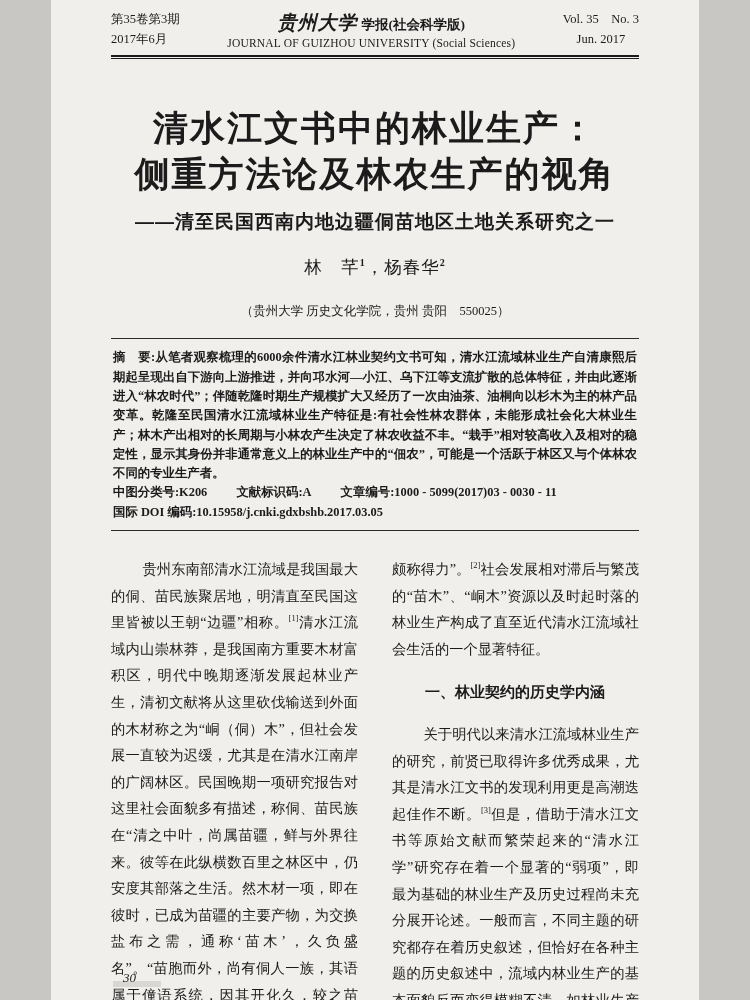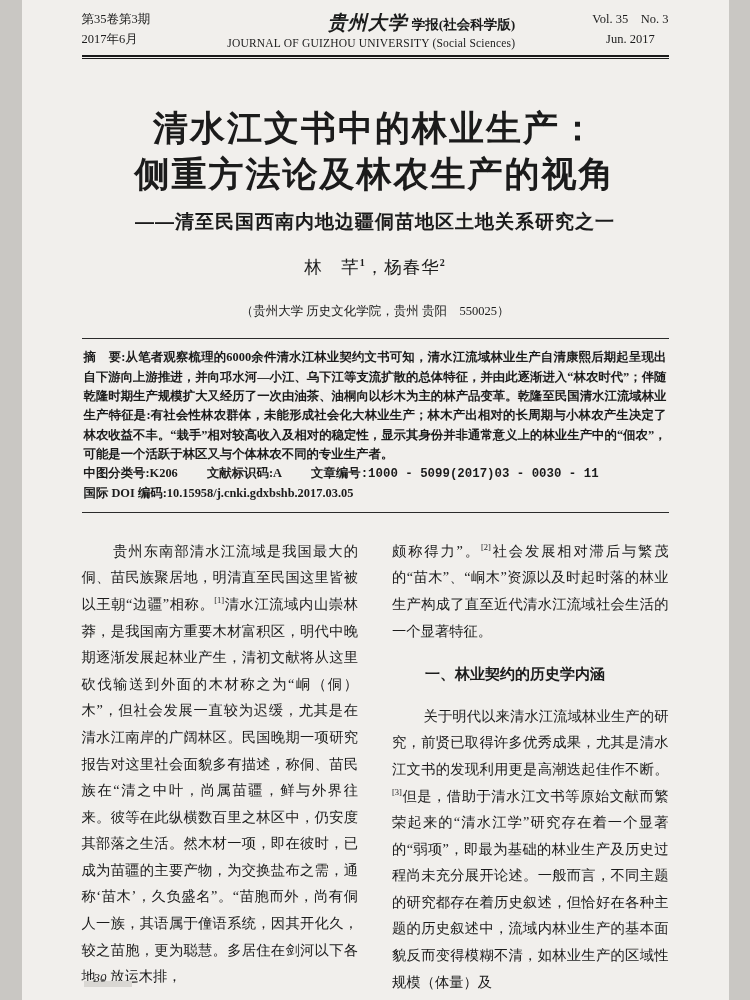--- a/index.html
+++ b/index.html
@@ -1,33 +1,33 @@
 <!DOCTYPE html>
 <html style="--paper: #f1efec; --ink: #1b1b1b; --rule: #2b2b2b;"><head>
 <meta charset="utf-8">
 <style>
   :root { --paper:#f1efec; --ink:#1b1b1b; --rule:#2b2b2b; }
   * { box-sizing: border-box; }
   html,body { margin:0; padding:0; }
   body { background:#c9c7c3; }
   .page {
     position:relative;
-    width:707px; height:1000px;
+    width:648px; height:1000px;
     margin:0 auto;
     background:var(--paper);
     color:var(--ink);
     font-family:"Liberation Serif", serif;
     padding:0 60px;
     overflow:hidden;
   }
   
   .journal-header { display:flex; justify-content:space-between; align-items:center; padding-top:10px; }
   .jh-left  { font-size:12.5px; line-height:1.55; }
   .jh-right { font-size:12.5px; line-height:1.55; text-align:center; }
-  .jh-center { text-align:right; }
+  .jh-center { text-align:center; }
   .jh-title-line { white-space:nowrap; }
   .jh-script { font-style:italic; font-weight:bold; font-size:19px; letter-spacing:1px; font-family:"DejaVu Serif", serif; }
   .jh-rest   { font-weight:bold; font-size:13.5px; }
   .jh-en     { font-size:11.5px; margin-top:1px; letter-spacing:0.2px; }
   .double-rule { margin-top:6px; height:4px; border-top:2.5px solid var(--ink); border-bottom:1.2px solid var(--ink); }
 
   
   .title {
     margin-top:46px; text-align:center;
     font-family:"Liberation Sans", sans-serif;
@@ -48,21 +48,21 @@
     border-top:1.2px solid var(--rule);
     border-bottom:1.2px solid var(--rule);
     padding:9px 2px 8px 2px;
     font-size:12.4px; line-height:19.3px;
     font-weight:bold;
     text-align:justify;
   }
   .meta-box p { margin:0; }
   .meta-line { margin-top:0; }
   .meta-inline { margin-right:26px; }
-  .meta-inline:last-child { margin-right:8px;font-family:Liberation Mono, monospace; }
+  .meta-inline:last-child { margin-right:8px; }
 
   
   .columns { display:flex; gap:34px; margin-top:25px; }
   .col { flex:1; font-size:14.3px; line-height:26.6px; text-align:justify; }
   .col p { margin:0; }
   .p-indent { text-indent:2.2em; }
   .body-ref { font-size:8.5px; vertical-align:super; line-height:0; }
   .section-heading {
     font-family:"Liberation Sans", sans-serif;
     font-weight:bold; font-size:15px;

